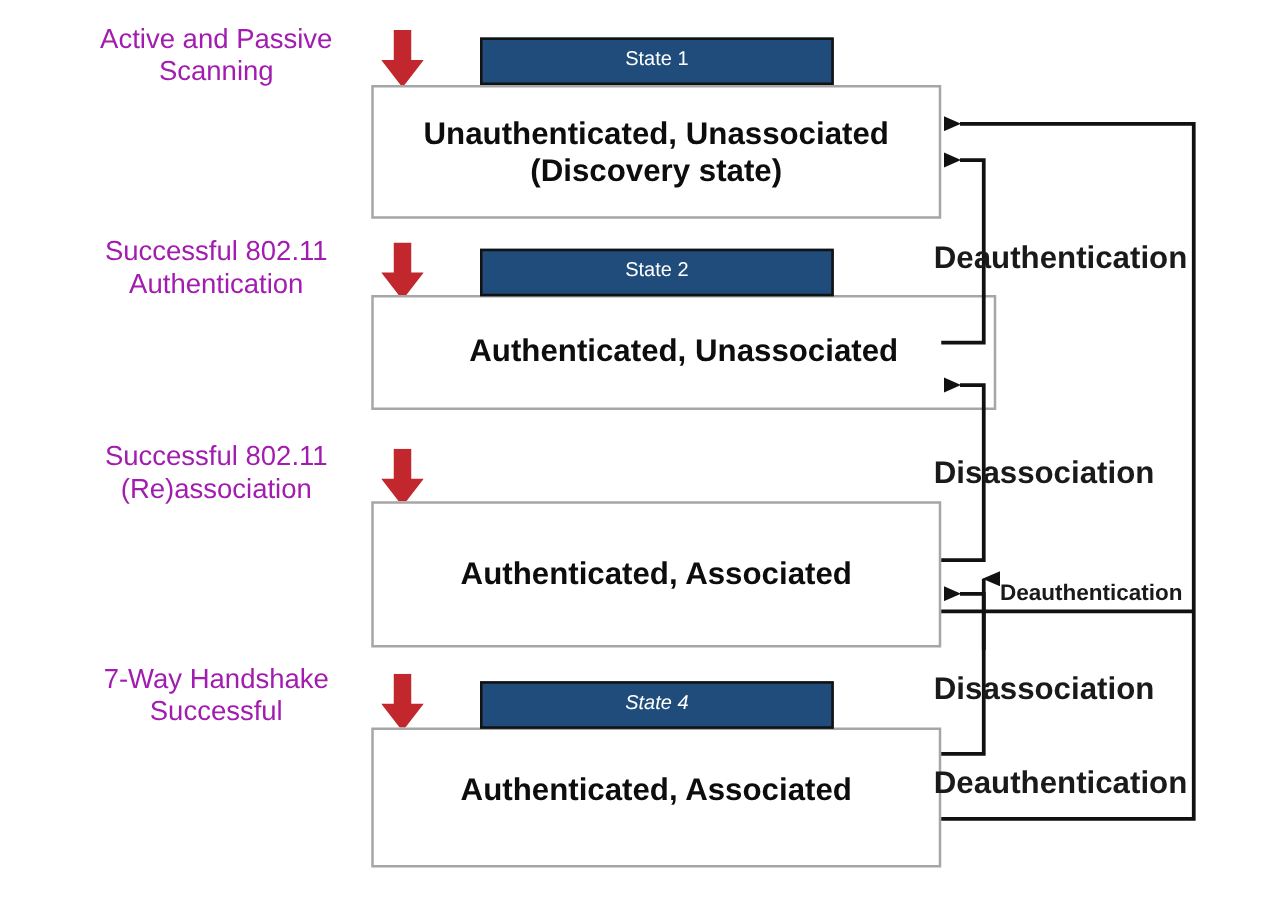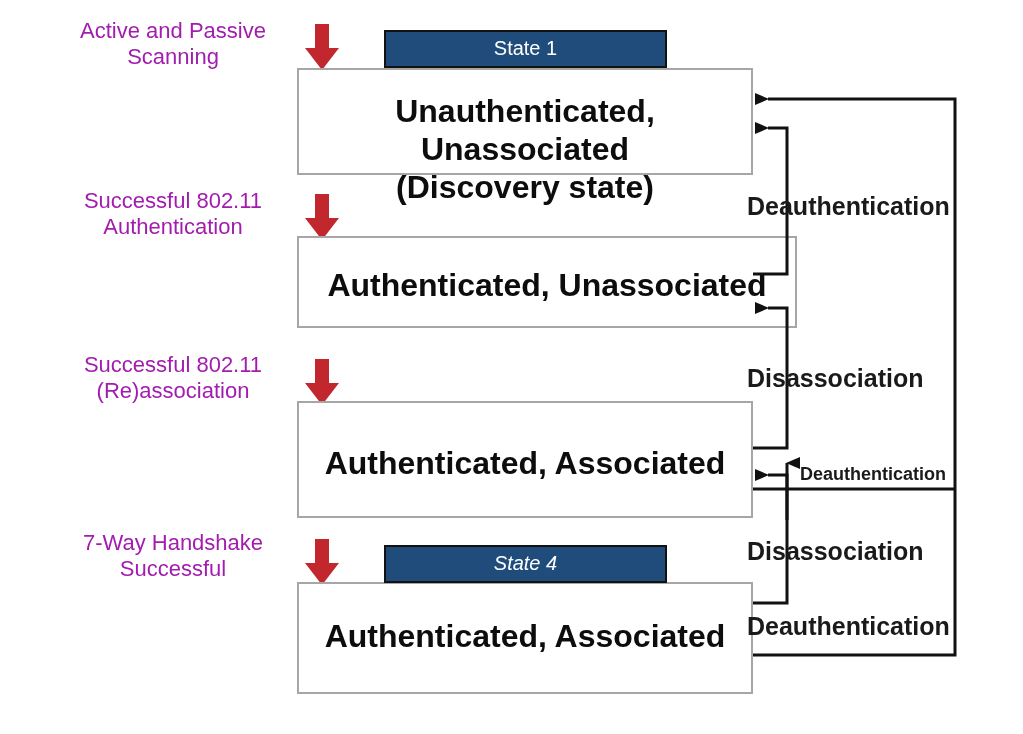--- a/index.html
+++ b/index.html
@@ -46,34 +46,34 @@
     background: #ffffff;
     border: 2px solid #a6a6a6;
   }
   .state-body {
     position: absolute;
     left: 0;
     right: 0;
     text-align: center;
     color: #0d0d0d;
     font-weight: bold;
-    font-size: 32px;
+    font-size: 25px;
     line-height: 1.18;
     font-family: "Liberation Sans", sans-serif;
     white-space: pre-line;
   }
 
   
   .state-header {
     position: absolute;
     box-sizing: border-box;
     background: #1f4c7a;
     border: 2px solid #121212;
     color: #ffffff;
-    font-size: 20px;
+    font-size: 16px;
     line-height: 32px;
     text-align: center;
     font-family: "Liberation Sans", sans-serif;
   }
 
   
   .edge-label {
     position: absolute;
     color: #1a1a1a;
     font-size: 25px;
@@ -145,20 +145,21 @@
 
   <div class="state-box" style="left:297px; top:401px; width:456px; height:117px;">
     <div class="state-body" style="top:42px;">Authenticated, Associated</div>
   </div>
 
   <div class="state-box" style="left:297px; top:582px; width:456px; height:112px;">
     <div class="state-body" style="top:34px;">Authenticated, Associated</div>
   </div>
 
   <div class="state-header" style="left:384px; top:30px; width:283px; height:38px;">State 1</div>
+  <div class="state-header" style="left:384px; top:199px; width:283px; height:38px;">State 2</div>
   <div class="state-header" style="left:384px; top:545px; width:283px; height:38px;font-style:italic;">State 4</div>
 
   <svg id="wires" viewBox="0 0 1023 734">
     <defs>
       <marker id="ah-left" markerWidth="14" markerHeight="14" refX="1" refY="6" orient="auto" markerUnits="userSpaceOnUse">
         <polygon points="14,0 14,12 0,6" fill="#111111"></polygon>
       </marker>
       <marker id="ah-up" markerWidth="14" markerHeight="14" refX="6" refY="1" orient="auto" markerUnits="userSpaceOnUse">
         <polygon points="0,14 12,14 6,0" fill="#111111"></polygon>
       </marker>

